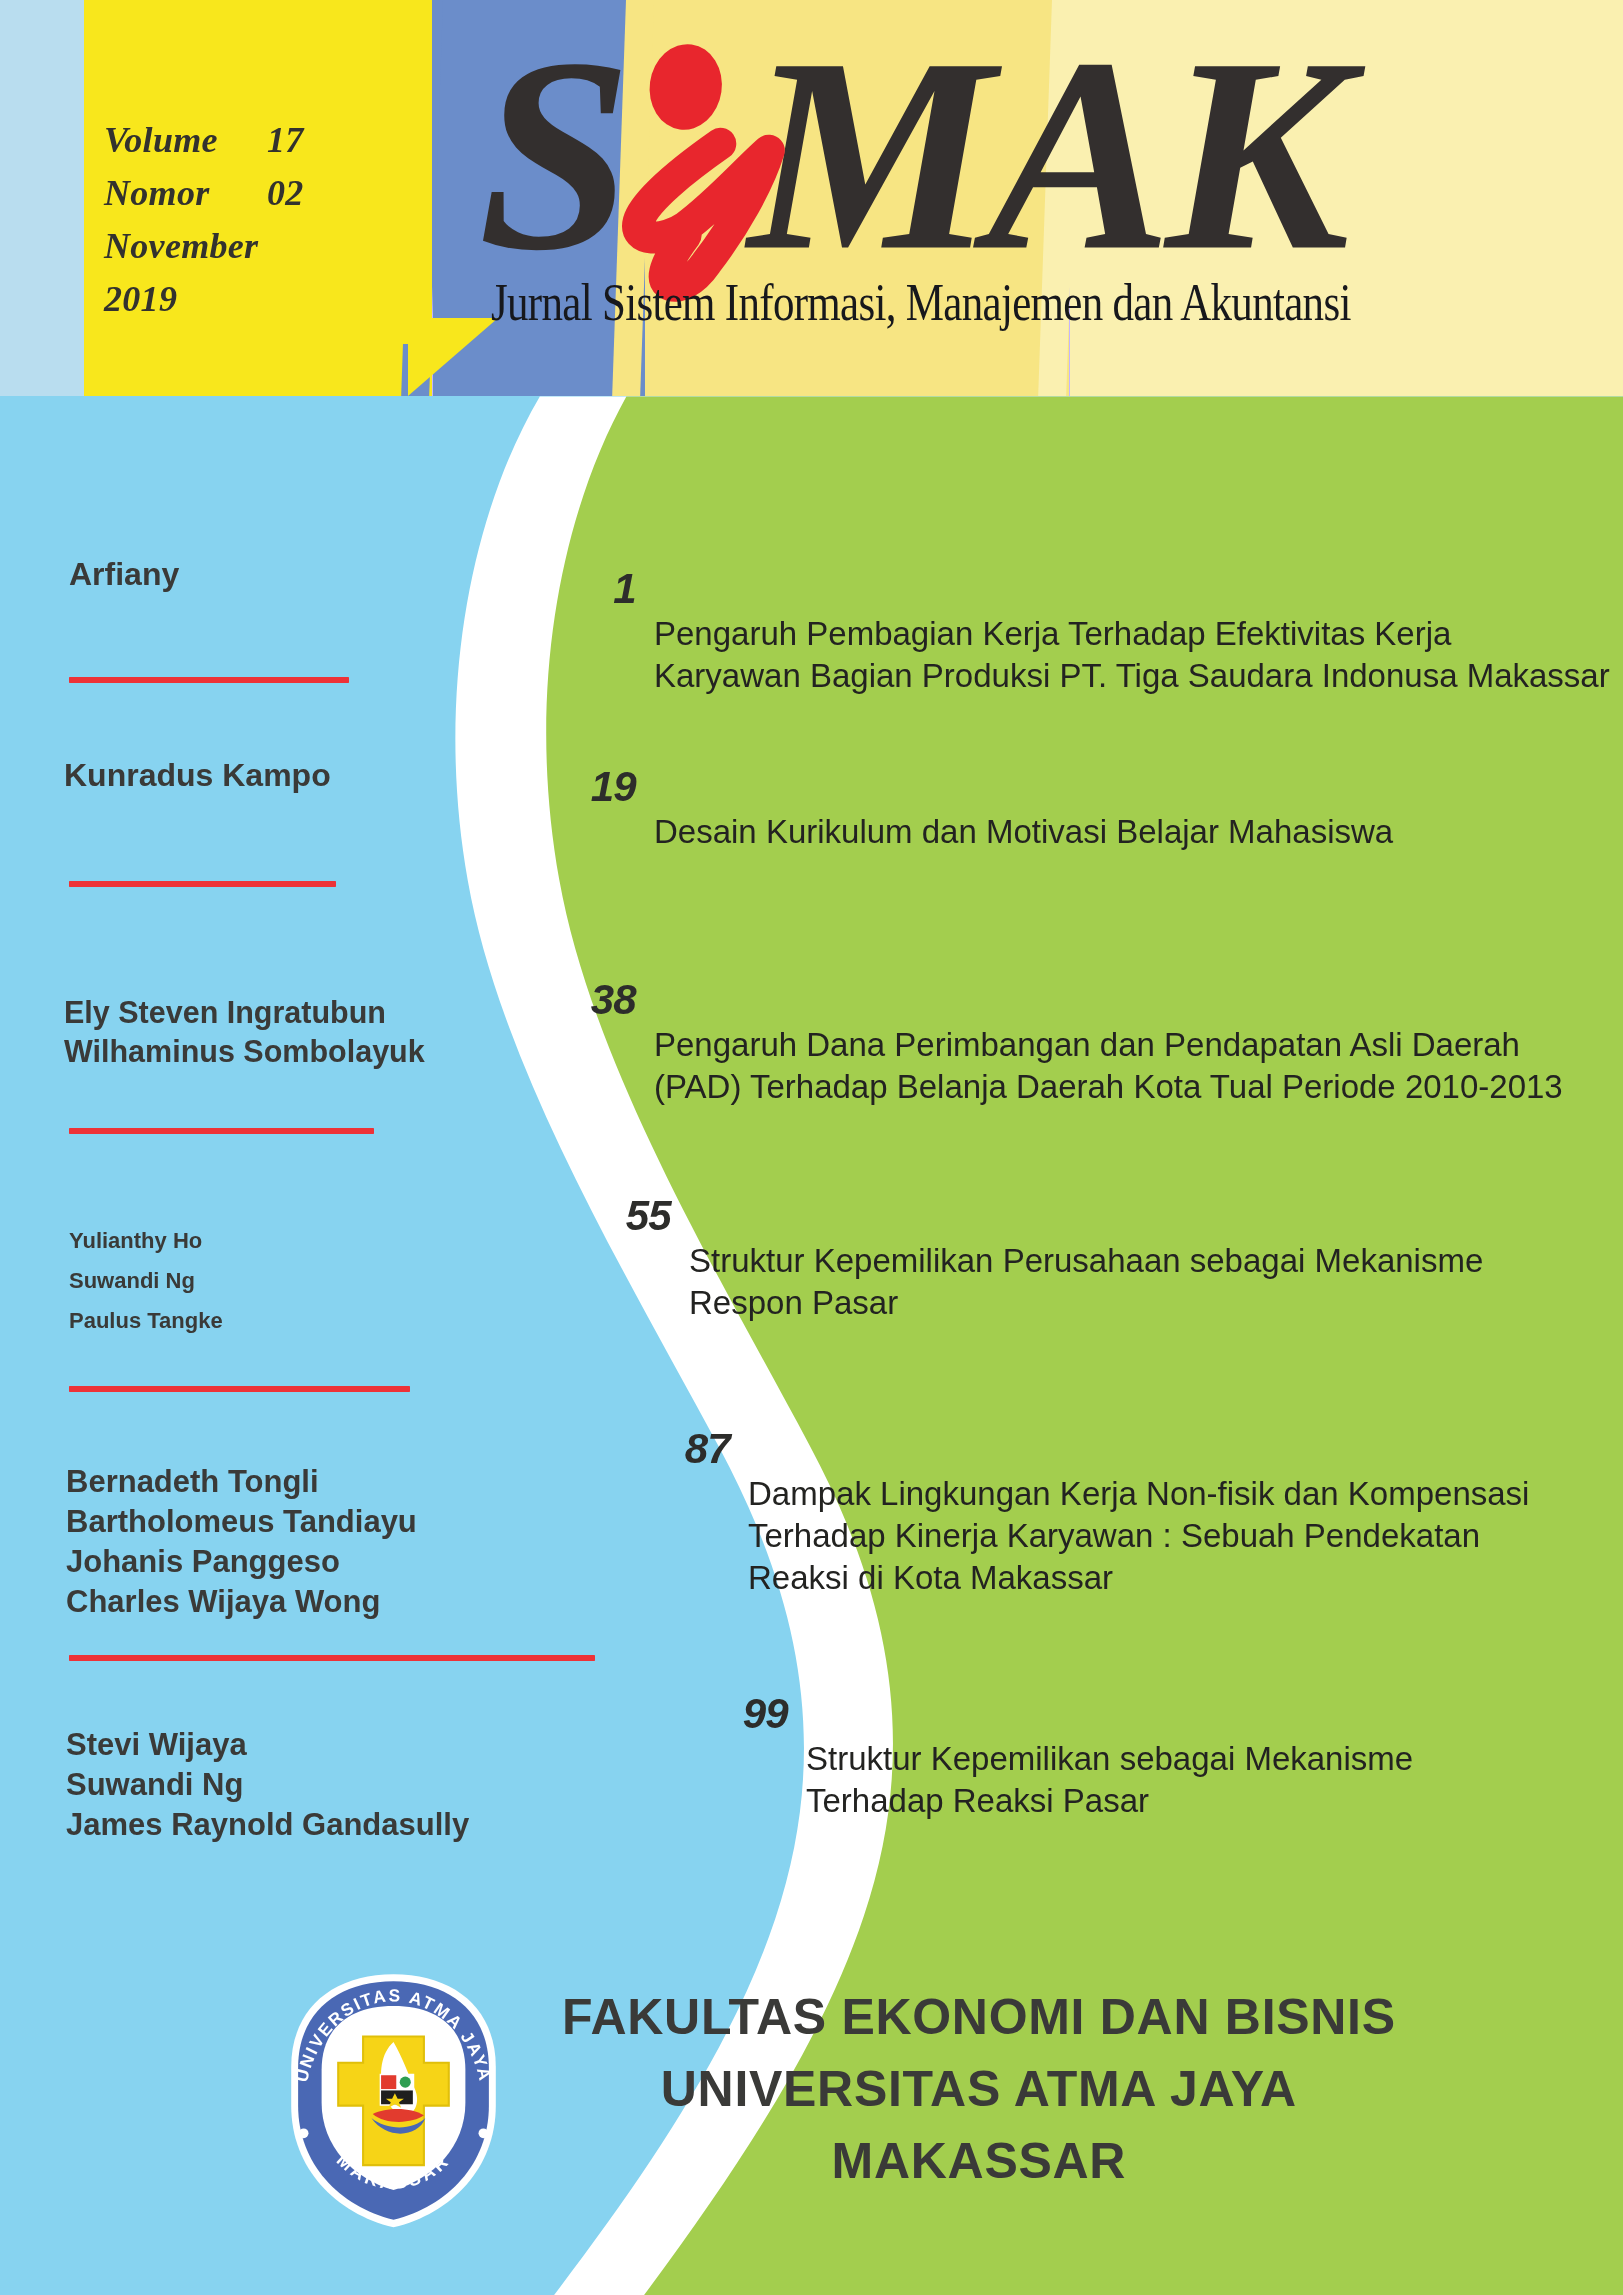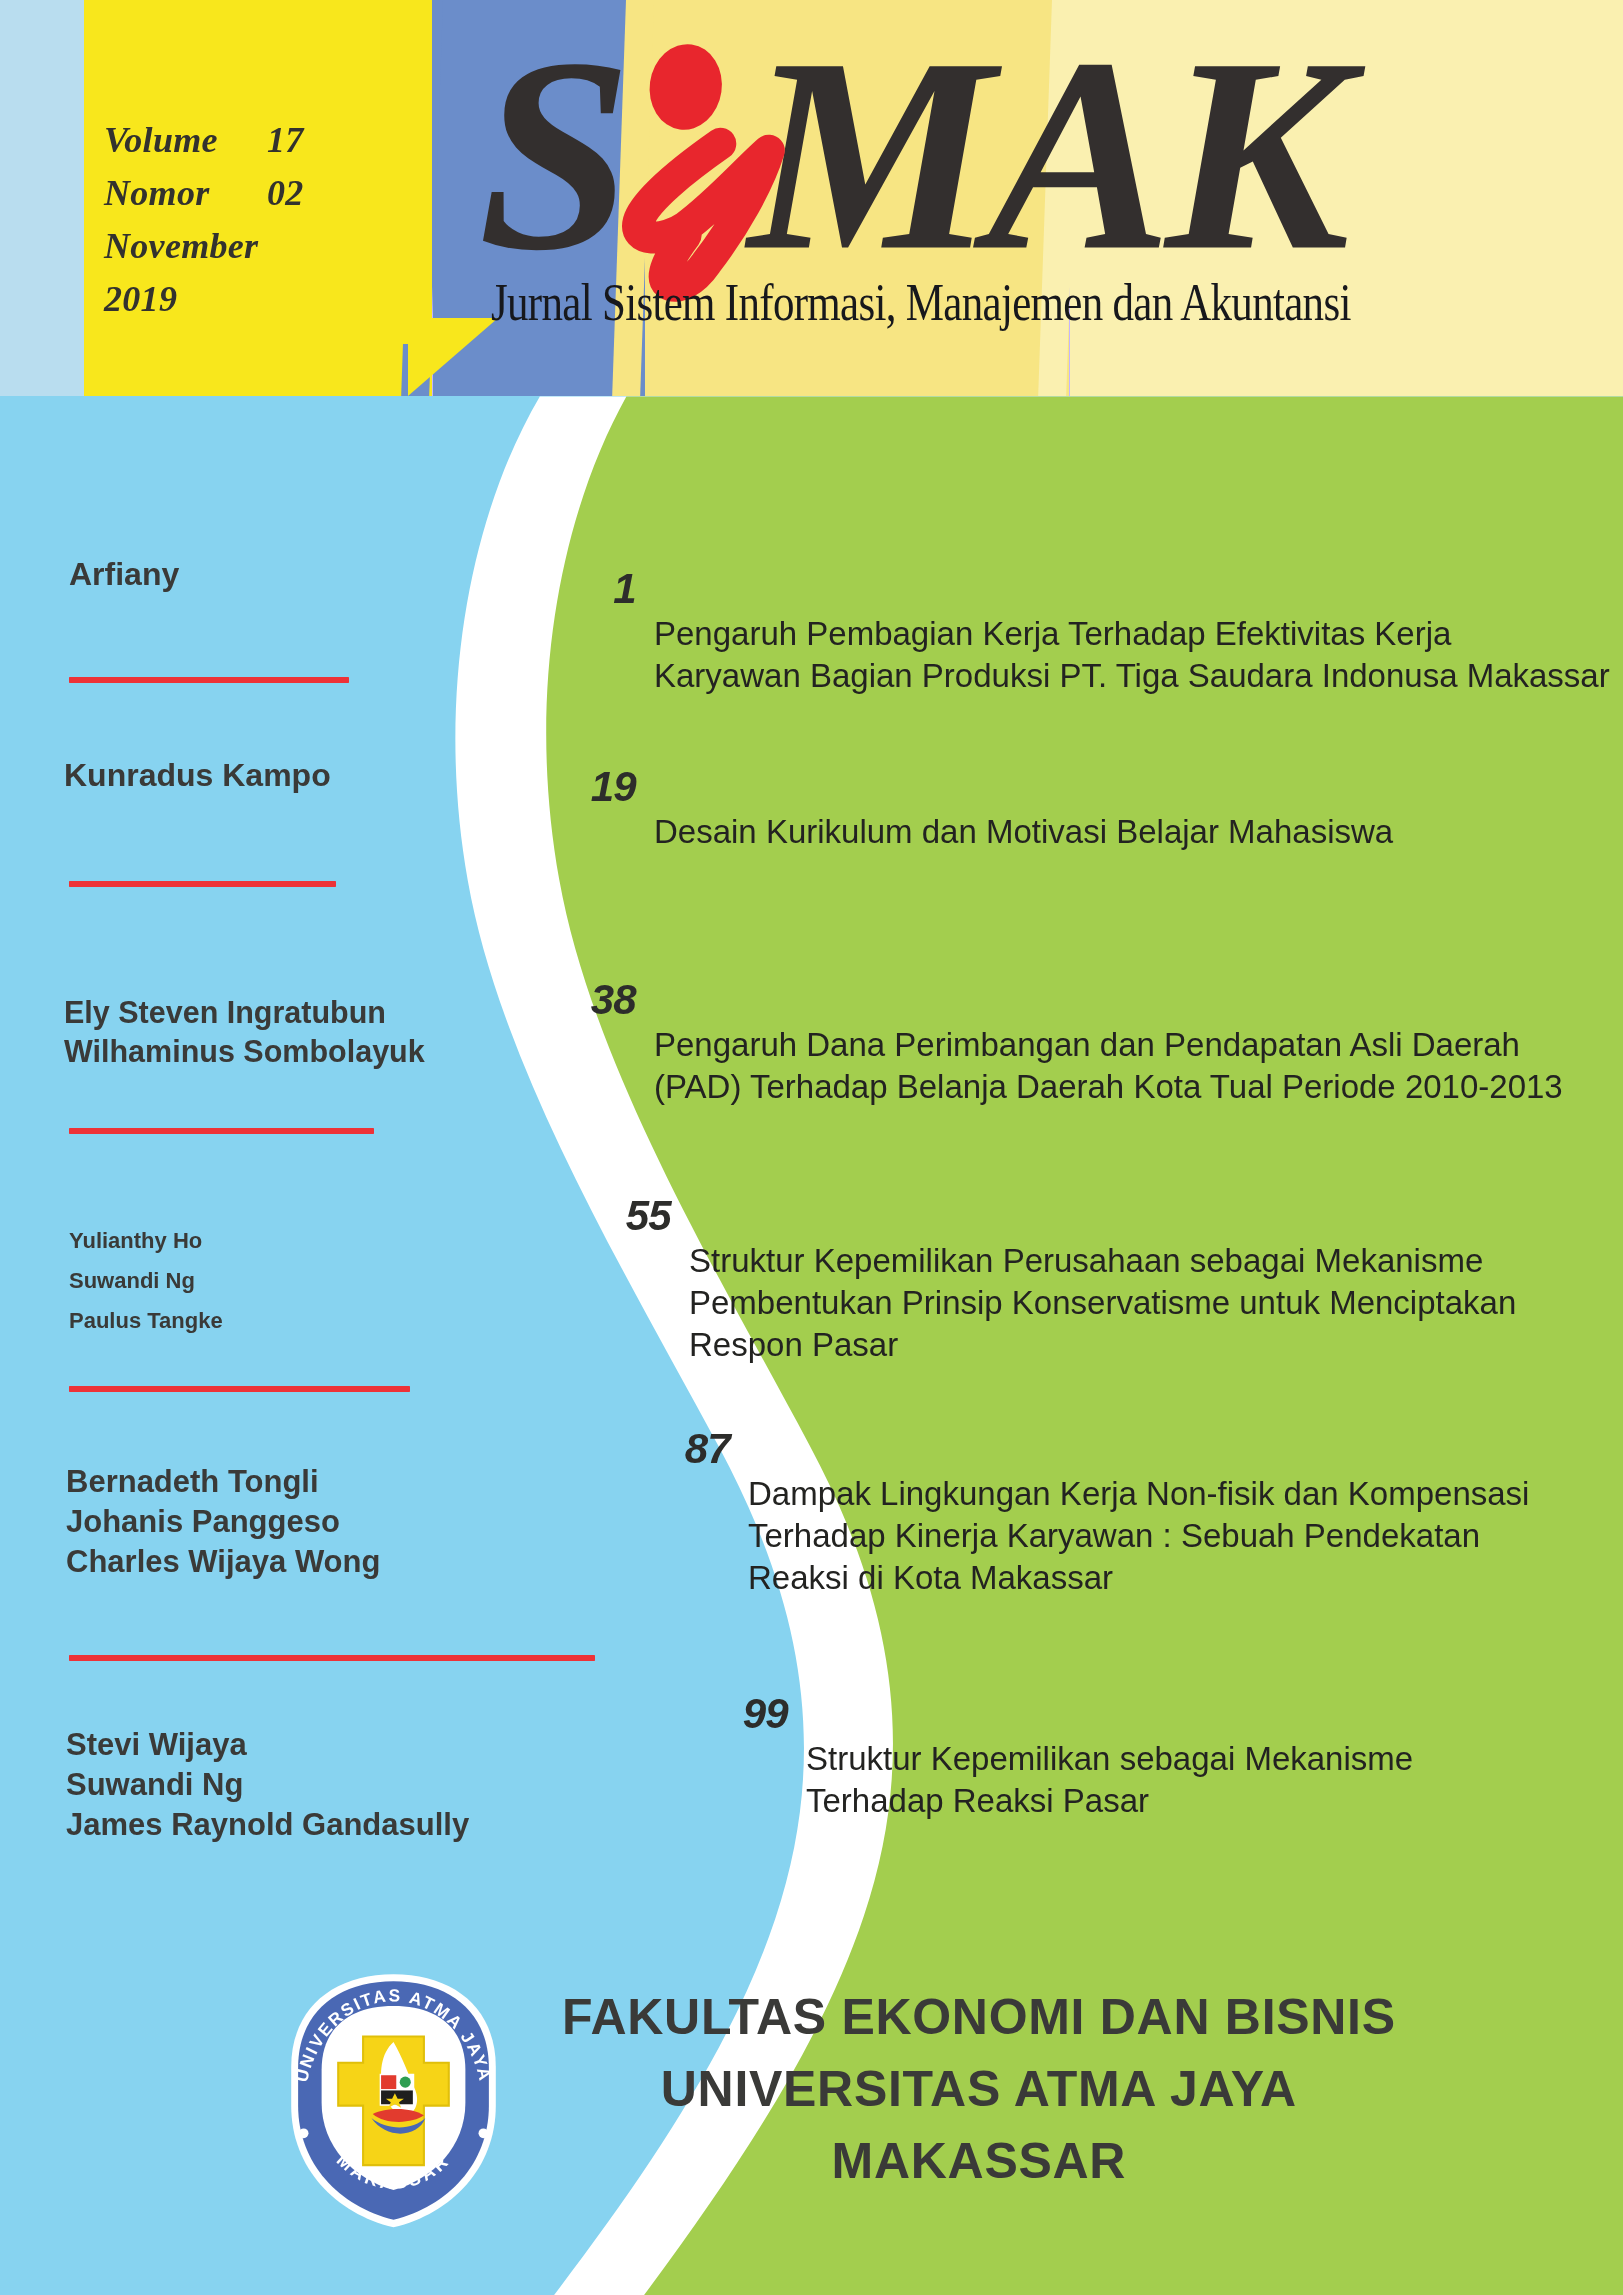--- a/index.html
+++ b/index.html
@@ -181,20 +181,21 @@
 
       <div class="agroup" style="top:825px;left:69px;font-size:22px;line-height:40px;">
         <span class="aline">Yulianthy Ho</span>
         <span class="aline">Suwandi Ng</span>
         <span class="aline">Paulus Tangke</span>
       </div>
       <div class="rule" style="left:69px;top:990px;width:341px;"></div>
 
       <div class="agroup" style="top:1066px;left:66px;font-size:31px;line-height:40px;">
         <span class="aline">Bernadeth Tongli</span>
+        <span class="aline">Bartholomeus Tandiayu</span>
         <span class="aline">Johanis Panggeso</span>
         <span class="aline">Charles Wijaya Wong</span>
       </div>
       <div class="rule" style="left:69px;top:1259px;width:526px;"></div>
 
       <div class="agroup" style="top:1329px;left:66px;font-size:31px;line-height:40px;">
         <span class="aline">Stevi Wijaya</span>
         <span class="aline">Suwandi Ng</span>
         <span class="aline">James Raynold Gandasully</span>
       </div>
@@ -222,21 +223,20 @@
         <div class="art-ttl">
           <span class="tl">Pengaruh Dana Perimbangan dan Pendapatan Asli Daerah</span>
           <span class="tl">(PAD) Terhadap Belanja Daerah Kota Tual Periode 2010-2013</span>
         </div>
       </div>
 
       <div class="art" style="left:609px;top:797px;">
         <div class="art-pg" style="width:62px">55</div>
         <div class="art-ttl">
           <span class="tl">Struktur Kepemilikan Perusahaan sebagai Mekanisme</span>
-          <span class="tl">Pembentukan Prinsip Konservatisme untuk Menciptakan</span>
           <span class="tl">Respon Pasar</span>
         </div>
       </div>
 
       <div class="art" style="left:666px;top:1030px;">
         <div class="art-pg" style="width:64px">87</div>
         <div class="art-ttl">
           <span class="tl">Dampak Lingkungan Kerja Non-fisik dan Kompensasi</span>
           <span class="tl">Terhadap Kinerja Karyawan : Sebuah Pendekatan</span>
           <span class="tl">Reaksi di Kota Makassar</span>

